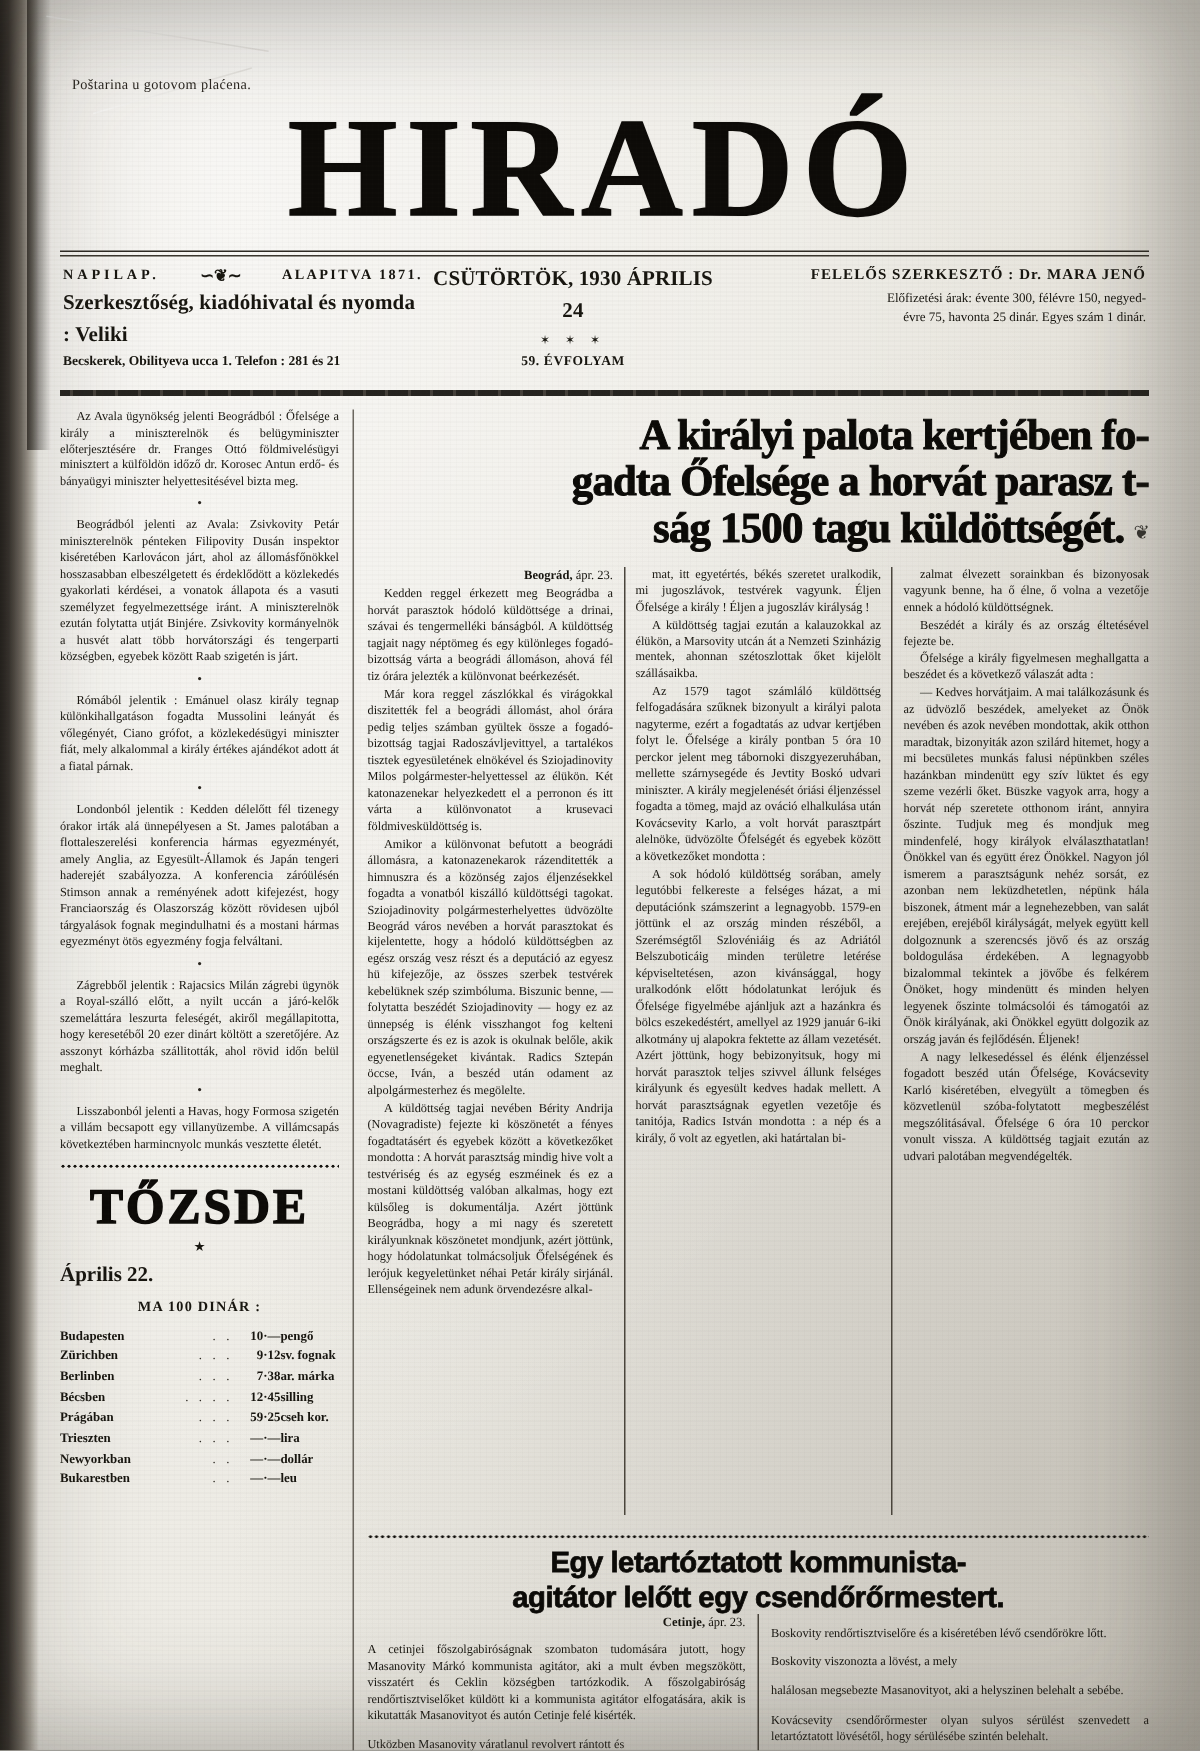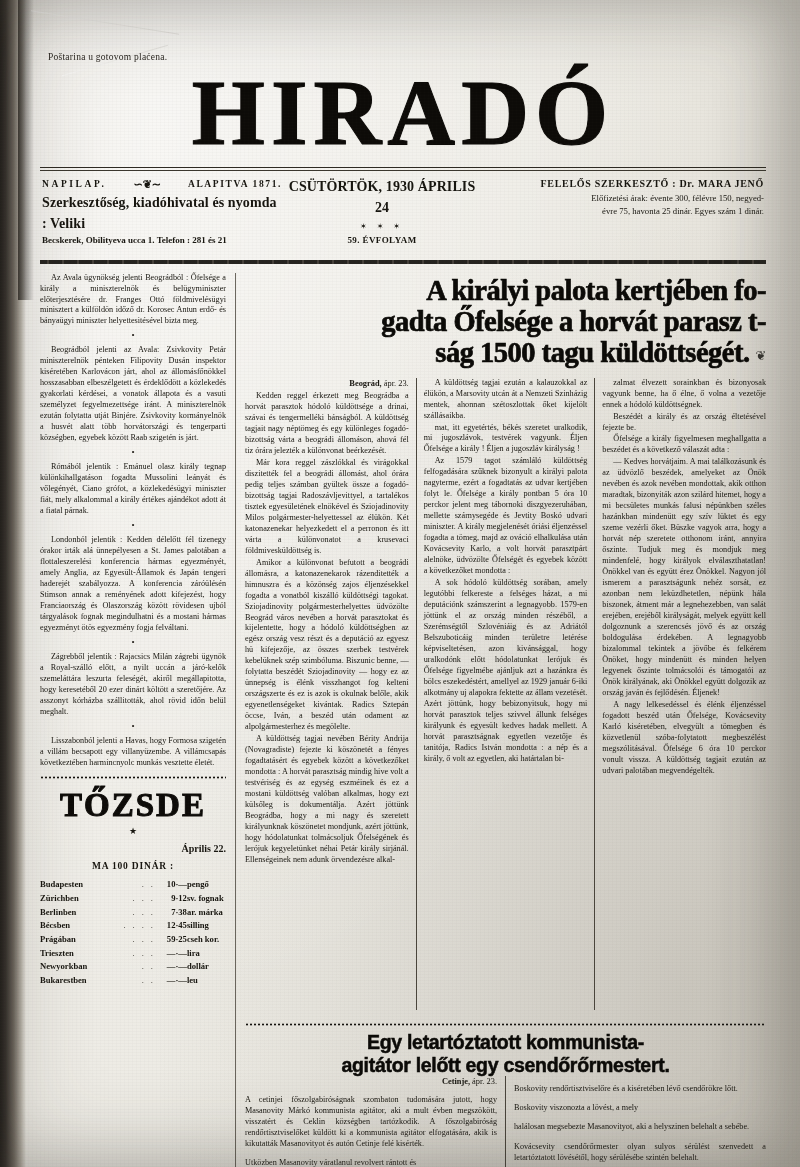--- a/index.html
+++ b/index.html
@@ -149,21 +149,21 @@
     font-family:"Liberation Serif", serif;
     font-weight:700;
     font-size:33px;
     letter-spacing:2px;
     line-height:1;
     margin:10px 0 0 0;
     color:#0d0b08;
     -webkit-text-stroke:1px #0d0b08;
   }
   .tz-star { text-align:center; font-size:9px; margin:3px 0 5px; }
-  .tz-date { text-align:right; font-weight:700; font-size:10px; margin-bottom:5px; }
+  .tz-date { text-align:left; font-weight:700; font-size:14px; margin-bottom:5px; }
   .tz-head { text-align:center; font-weight:700; font-size:9.5px; letter-spacing:.8px; margin-bottom:5px; }
   .tz-table { width:100%; border-collapse:collapse; font-size:8.6px; font-weight:700; }
   .tz-table td { padding:1.1px 0; white-space:nowrap; }
   .tz-city { width:43%; }
   .tz-dots { width:19%; color:#2e2a23; letter-spacing:2.4px; font-weight:400; text-align:right; padding-right:3px;}
   .tz-val  { width:17%; text-align:right; padding-right:4px; }
   .tz-cur  { width:21%; }
 
   .dotrule {
     height:3px; margin:7px 0 5px 0;
@@ -326,22 +326,22 @@
               <span class="place">Beográd,</span>
               <span class="dash">ápr. 23.</span>
             </div>
             <p>Kedden reggel érkezett meg Beográdba a horvát parasztok hódoló küldöttsége a drinai, szávai és tengermelléki bánságból. A küldöttség tagjait nagy néptömeg és egy különleges fogadó-bizottság várta a beográdi állomáson, ahová fél tiz órára jelezték a különvonat beérkezését.</p>
             <p>Már kora reggel zászlókkal és virágokkal diszitették fel a beográdi állomást, ahol órára pedig teljes számban gyültek össze a fogadó-bizottság tagjai Radoszávljevittyel, a tartalékos tisztek egyesületének elnökével és Sziojadinovity Milos polgármester-helyettessel az élükön. Két katonazenekar helyezkedett el a perronon és itt várta a különvonatot a krusevaci földmivesküldöttség is.</p>
             <p>Amikor a különvonat befutott a beográdi állomásra, a katonazenekarok rázenditették a himnuszra és a közönség zajos éljenzésekkel fogadta a vonatból kiszálló küldöttségi tagokat. Sziojadinovity polgármesterhelyettes üdvözölte Beográd város nevében a horvát parasztokat és kijelentette, hogy a hódoló küldöttségben az egész ország vesz részt és a deputáció az egyesz hü kifejezője, az összes szerbek testvérek kebelüknek szép szimbóluma. Biszunic benne, — folytatta beszédét Sziojadinovity — hogy ez az ünnepség is élénk visszhangot fog kelteni országszerte és ez is azok is okulnak belőle, akik egyenetlenségeket kivántak. Radics Sztepán öccse, Iván, a beszéd után odament az alpolgármesterhez és megölelte.</p>
             <p>A küldöttség tagjai nevében Bérity Andrija (Novagradiste) fejezte ki köszönetét a fényes fogadtatásért és egyebek között a következőket mondotta : A horvát parasztság mindig hive volt a testvériség és az egység eszméinek és ez a mostani küldöttség valóban alkalmas, hogy ezt külsőleg is dokumentálja. Azért jöttünk Beográdba, hogy a mi nagy és szeretett királyunknak köszönetet mondjunk, azért jöttünk, hogy hódolatunkat tolmácsoljuk Őfelségének és lerójuk kegyeletünket néhai Petár király sirjánál. Ellenségeinek nem adunk örvendezésre alkal-</p>
           </div>
 
           <div class="tcol b col" style="border-left:1px solid #4a453c; border-right:1px solid #4a453c;">
+            <p>mat, itt egyetértés, békés szeretet uralkodik, mi jugoszlávok, testvérek vagyunk. Éljen Őfelsége a király ! Éljen a jugoszláv királyság !</p>
             <p>A küldöttség tagjai ezután a kalauzokkal az élükön, a Marsovity utcán át a Nemzeti Szinházig mentek, ahonnan szétoszlottak őket kijelölt szállásaikba.</p>
-            <p>mat, itt egyetértés, békés szeretet uralkodik, mi jugoszlávok, testvérek vagyunk. Éljen Őfelsége a király ! Éljen a jugoszláv királyság !</p>
             <p>Az 1579 tagot számláló küldöttség felfogadására szűknek bizonyult a királyi palota nagyterme, ezért a fogadtatás az udvar kertjében folyt le. Őfelsége a király pontban 5 óra 10 perckor jelent meg tábornoki diszgyezeruhában, mellette szárnysegéde és Jevtity Boskó udvari miniszter. A király megjelenését óriási éljenzéssel fogadta a tömeg, majd az ováció elhalkulása után Kovácsevity Karlo, a volt horvát parasztpárt alelnöke, üdvözölte Őfelségét és egyebek között a következőket mondotta :</p>
             <p>A sok hódoló küldöttség sorában, amely legutóbbi felkereste a felséges házat, a mi deputációnk számszerint a legnagyobb. 1579-en jöttünk el az ország minden részéből, a Szerémségtől Szlovéniáig és az Adriától Belszuboticáig minden területre letérése képviseltetésen, azon kivánsággal, hogy uralkodónk előtt hódolatunkat lerójuk és Őfelsége figyelmébe ajánljuk azt a hazánkra és bölcs eszekedéstért, amellyel az 1929 január 6-iki alkotmány uj alapokra fektette az állam vezetését. Azért jöttünk, hogy bebizonyitsuk, hogy mi horvát parasztok teljes szivvel állunk felséges királyunk és egyesült kedves hadak mellett. A horvát parasztságnak egyetlen vezetője és tanitója, Radics István mondotta : a nép és a király, ő volt az egyetlen, aki határtalan bi-</p>
           </div>
 
           <div class="tcol c col">
             <p>zalmat élvezett sorainkban és bizonyosak vagyunk benne, ha ő élne, ő volna a vezetője ennek a hódoló küldöttségnek.</p>
             <p>Beszédét a király és az ország éltetésével fejezte be.</p>
             <p>Őfelsége a király figyelmesen meghallgatta a beszédet és a következő válaszát adta :</p>
             <p>— Kedves horvátjaim. A mai találkozásunk és az üdvözlő beszédek, amelyeket az Önök nevében és azok nevében mondottak, akik otthon maradtak, bizonyiták azon szilárd hitemet, hogy a mi becsületes munkás falusi népünkben széles hazánkban mindenütt egy szív lüktet és egy szeme vezérli őket. Büszke vagyok arra, hogy a horvát nép szeretete otthonom iránt, annyira őszinte. Tudjuk meg és mondjuk meg mindenfelé, hogy királyok elválaszthatatlan! Önökkel van és együtt érez Önökkel. Nagyon jól ismerem a parasztságunk nehéz sorsát, ez azonban nem leküzdhetetlen, népünk hála biszonek, átment már a legnehezebben, van salát erejében, erejéből királyságát, melyek együtt kell dolgoznunk a szerencsés jövő és az ország boldogulása érdekében. A legnagyobb bizalommal tekintek a jövőbe és felkérem Önöket, hogy mindenütt és minden helyen legyenek őszinte tolmácsolói és támogatói az Önök királyának, aki Önökkel együtt dolgozik az ország javán és fejlődésén. Éljenek!</p>
             <p>A nagy lelkesedéssel és élénk éljenzéssel fogadott beszéd után Őfelsége, Kovácsevity Karló kiséretében, elvegyült a tömegben és közvetlenül szóba-folytatott megbeszélést megszólitásával. Őfelsége 6 óra 10 perckor vonult vissza. A küldöttség tagjait ezután az udvari palotában megvendégelték.</p>

